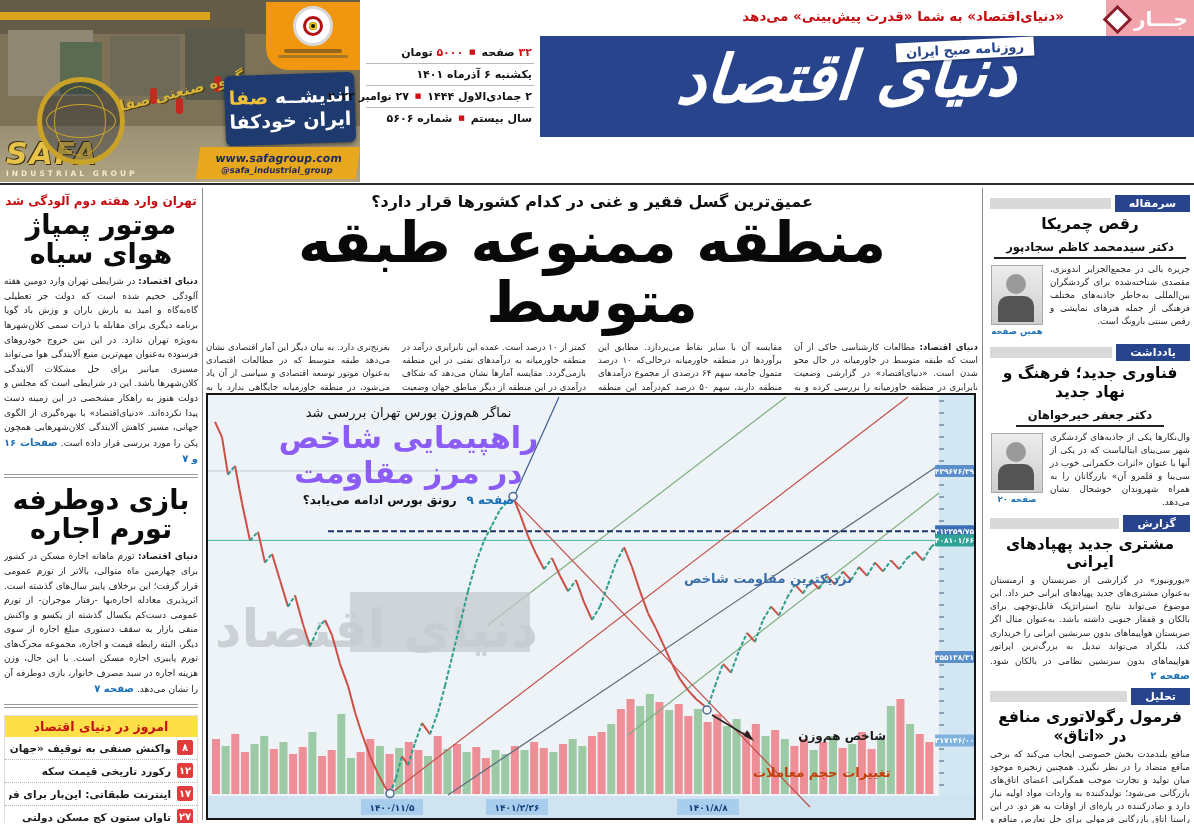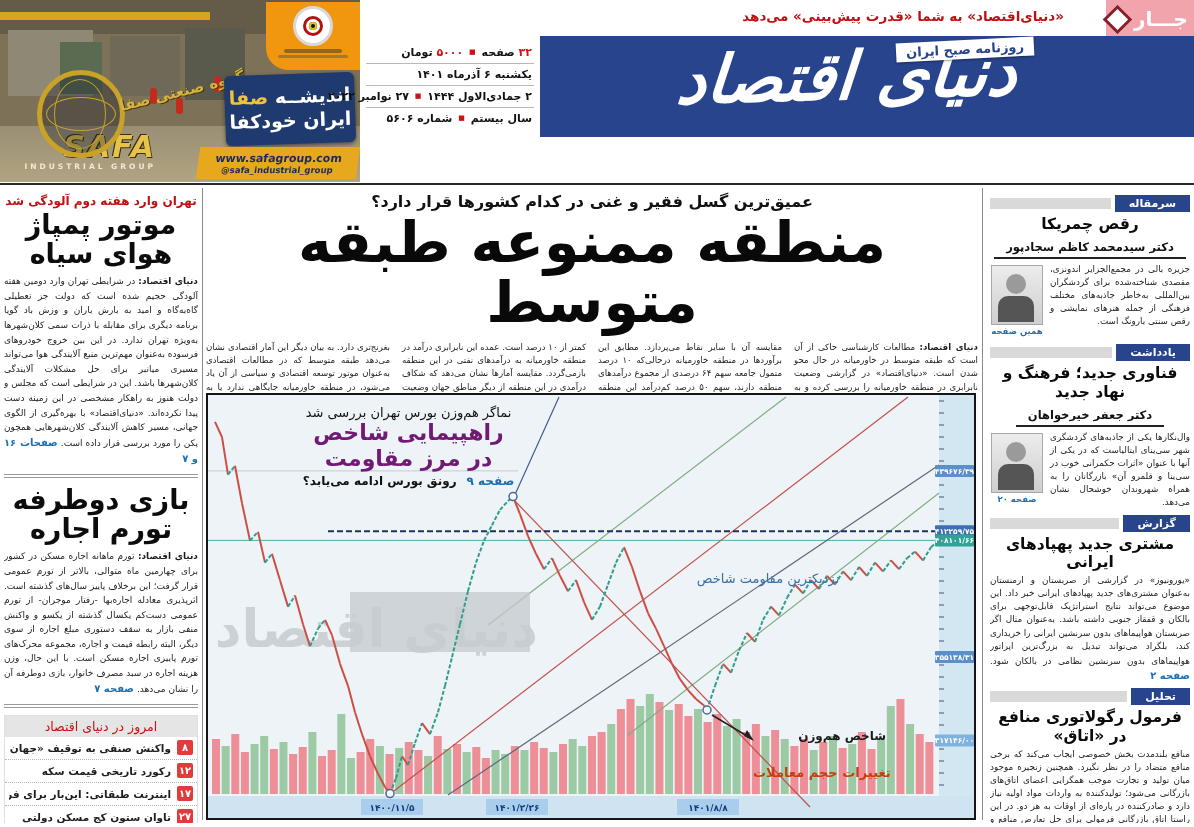--- a/index.html
+++ b/index.html
@@ -27,21 +27,21 @@
   
   #ad{left:0;top:0;width:360px;height:182px;background:#7d7257;overflow:hidden;}
   #ad .strip{position:absolute;left:0;top:0;width:100%;height:34px;background:#645c49;}
   #ad .beam{position:absolute;left:0;top:12px;width:210px;height:8px;background:#d8a31f;}
   #ad .m1{position:absolute;left:8px;top:30px;width:85px;height:66px;background:#8e8874;}
   #ad .m2{position:absolute;left:60px;top:42px;width:42px;height:52px;background:#5a6b52;}
   #ad .m3{position:absolute;left:110px;top:36px;width:70px;height:60px;background:#6f6a58;}
   #ad .m4{position:absolute;left:185px;top:28px;width:60px;height:72px;background:#595a4c;}
   #ad .floor{position:absolute;left:0;bottom:0;width:100%;height:56px;background:linear-gradient(#9a8f74,#b0a482);}
   #ad .worker{position:absolute;width:7px;height:16px;background:#c22a1e;border-radius:3px;}
-  #ad .logo{position:absolute;left:6px;top:70px;width:150px;text-align:right;}
+  #ad .logo{position:absolute;left:6px;top:77px;width:150px;text-align:left;}
   #ad .ring{width:78px;height:78px;border:5px solid #c9a227;border-radius:50%;margin:0 auto;position:relative;background:rgba(20,25,40,.35);}
   #ad .ring:before,#ad .ring:after{content:"";position:absolute;border:1.5px solid #c9a227;border-radius:50%;}
   #ad .ring:before{left:12px;top:4px;width:50px;height:68px;}
   #ad .ring:after{left:4px;top:22px;width:68px;height:32px;}
   #ad .safa{color:#e7c34a;font-size:30px;font-weight:bold;font-style:italic;letter-spacing:2px;line-height:1;margin-top:-26px;text-shadow:1px 1px 0 #3a2f10,-1px -1px 0 #3a2f10;}
   #ad .safasub{color:#f2ead0;font-size:7.5px;letter-spacing:3px;font-weight:bold;}
   #ad .fabrand{position:absolute;left:118px;top:82px;color:#d8b43a;font-size:15px;font-weight:bold;transform:rotate(-14deg);text-shadow:1px 1px 0 #41350f;}
   #ad .bluepanel{position:absolute;right:5px;top:74px;width:130px;height:70px;background:#1e3a6e;border-radius:6px;transform:rotate(-2deg);
        display:flex;flex-direction:column;align-items:center;justify-content:center;box-shadow:0 2px 4px rgba(0,0,0,.5);}
   #ad .bp1{color:#fff;font-weight:bold;font-size:19px;line-height:1.25;white-space:nowrap;}
@@ -59,41 +59,41 @@
   #ad .tbar2{width:70px;height:3px;background:#8a6b30;margin-top:2px;border-radius:2px;opacity:.7;}
   
   #col-left{left:4px;top:190px;width:194px;height:633px;overflow:hidden;}
   .kicker-red{color:#c40f12;font-weight:bold;font-size:12px;text-align:center;margin:4px 0 2px;}
   .lhead{font-weight:bold;font-size:27px;line-height:1.08;text-align:center;letter-spacing:-0.5px;color:#0c0c0c;margin:2px 0 6px;}
   .lbody{font-size:9px;line-height:1.62;text-align:justify;color:#1c1c1c;}
   .lead-word{font-weight:bold;}
   .pref{color:#1a6fb5;font-weight:bold;font-size:10px;}
   .dbl{border-top:1px solid #999;border-bottom:1px solid #999;height:2px;margin:7px 0;}
   #today{border:1px solid #e0e0e0;margin-top:6px;}
-  #today-head{background:#e5e5e5;color:#c41212;font-weight:normal;font-size:12.5px;text-align:center;padding:3px 0;}
+  #today-head{background:#fde047;color:#c41212;font-weight:bold;font-size:12.5px;text-align:center;padding:3px 0;}
   .trow{display:flex;align-items:center;gap:6px;padding:3.5px 4px;border-bottom:1px dotted #b5b5b5;}
   .trow:last-child{border-bottom:none;}
   .tbadge{min-width:16px;height:15px;background:#e23b3b;color:#fff;font-size:10px;font-weight:bold;display:flex;align-items:center;justify-content:center;border-radius:2px;}
   .ttext{font-size:10.5px;font-weight:bold;color:#1d1d1d;white-space:nowrap;overflow:hidden;}
   
   #lead{left:206px;top:188px;width:772px;}
   .mkicker{text-align:center;font-weight:bold;font-size:16px;margin-top:4px;}
   .mhead{text-align:center;font-weight:bold;font-size:57px;letter-spacing:-1px;line-height:1.05;color:#090909;margin-top:2px;}
   #intro{margin-top:8px;font-size:8.6px;line-height:1.55;text-align:justify;color:#222;
          column-count:4;column-gap:12px;height:64px;overflow:hidden;}
   
   #chartbox{left:206px;top:393px;width:770px;height:427px;border:2px solid #151515;box-sizing:border-box;background:#eef3f7;}
   #chart-svg{position:absolute;left:0;top:0;}
   .ch-title{position:absolute;left:28px;top:10px;width:345px;text-align:center;}
   .ch-kicker{font-weight:normal;font-size:13px;color:#111;}
-  .ch-big{font-weight:bold;font-size:22px;line-height:1.18;letter-spacing:-0.5px;color:#701a75;}
+  .ch-big{font-weight:bold;font-size:30px;line-height:1.18;letter-spacing:-0.5px;color:#8b5cf6;}
   .ch-subrow{display:flex;justify-content:center;align-items:baseline;gap:10px;margin-top:2px;}
   .ch-sub{font-weight:bold;font-size:12px;}
   .ch-p9{color:#1a6fb5;font-weight:bold;font-size:12px;}
-  .ch-res{position:absolute;left:455px;top:176px;width:210px;text-align:center;color:#3a6ea8;font-weight:normal;font-size:13px;}
+  .ch-res{position:absolute;left:455px;top:176px;width:210px;text-align:center;color:#3a6ea8;font-weight:bold;font-size:13px;}
   .ch-series{position:absolute;left:548px;top:334px;width:130px;font-size:12px;font-weight:bold;color:#1a1a1a;}
   .ch-vol{position:absolute;left:545px;top:370px;width:190px;text-align:left;font-size:13px;font-weight:bold;color:#c2410c;}
   
   #col-right{left:990px;top:190px;width:200px;height:633px;overflow:hidden;}
   .sec-tabrow{display:flex;align-items:center;margin:5px 0 3px;}
   .sec-tab{background:#27448c;color:#fff;font-weight:bold;font-size:11px;padding:2px 14px;}
   .sec-bar{flex:1;height:11px;background:#d9d9d9;margin-right:4px;}
   .sec-title{text-align:center;font-weight:bold;font-size:15.5px;line-height:1.2;color:#0b0b0b;}
   .sec-authorwrap{text-align:center;margin:2px 0 4px;}
   .sec-author{display:inline-block;font-weight:bold;font-size:11.5px;border-bottom:2px solid #222;padding:0 12px 3px;}

